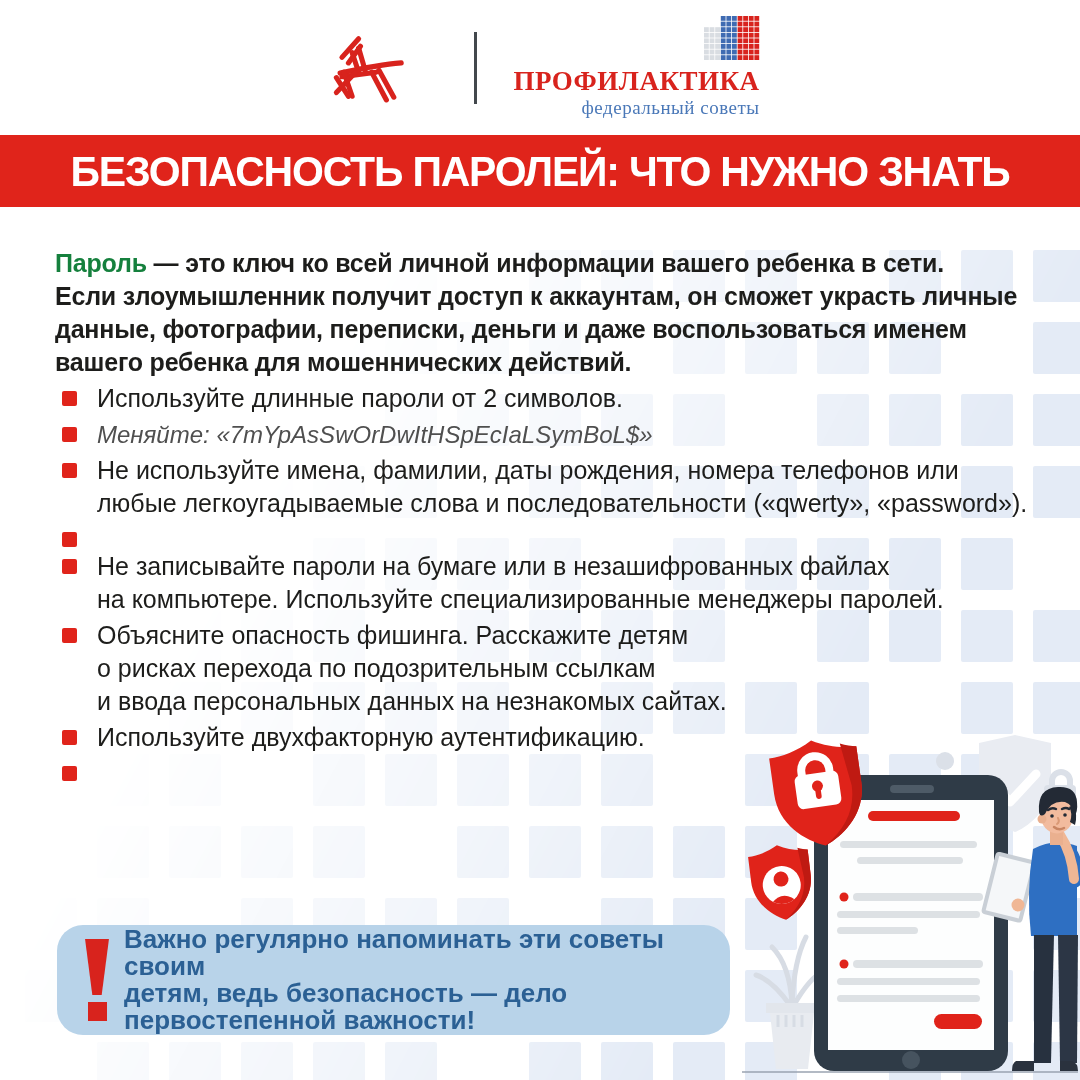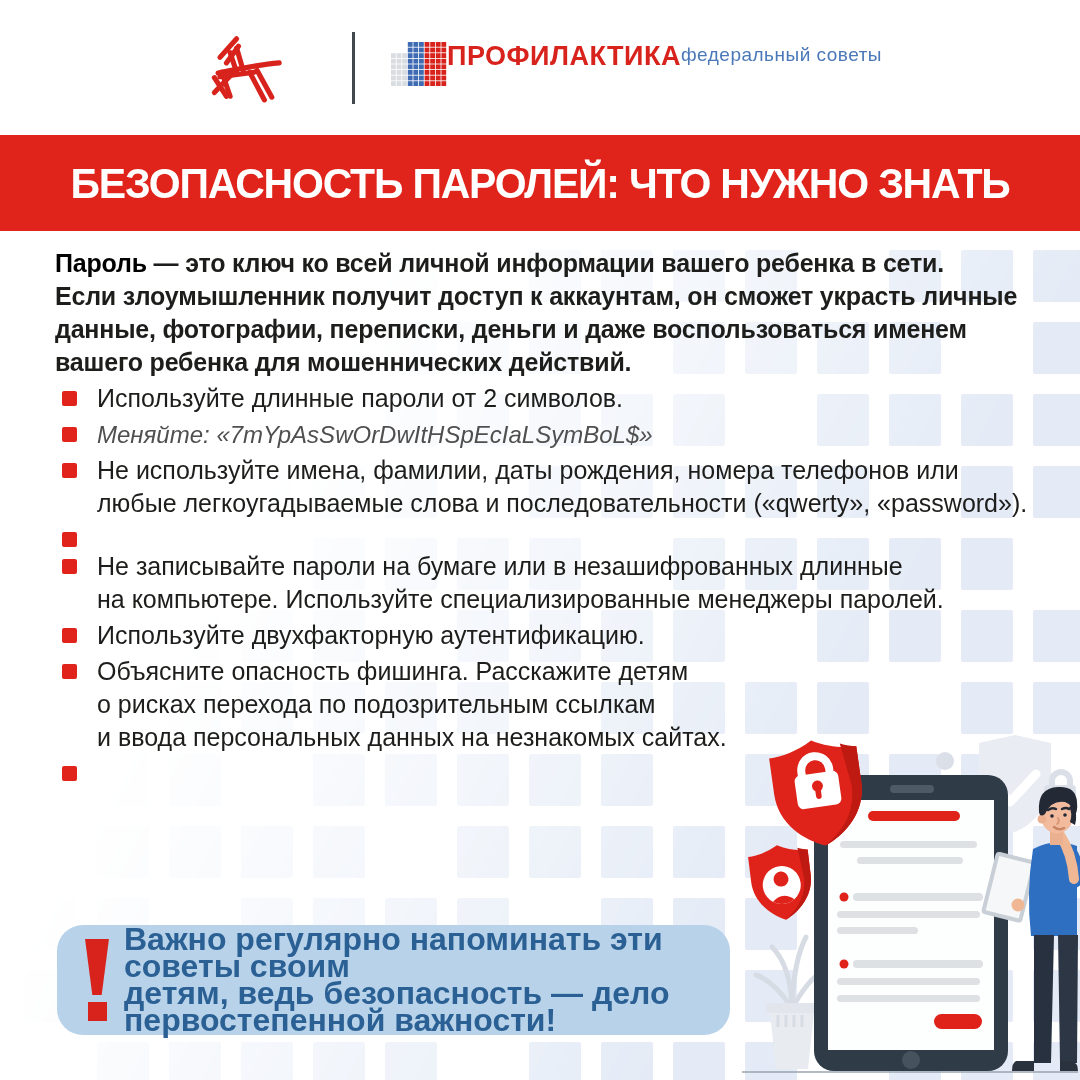--- a/index.html
+++ b/index.html
@@ -14,56 +14,56 @@
     mask-image:linear-gradient(118deg, rgba(0,0,0,0) 26%, rgba(0,0,0,.5) 52%, #000 72%);
   }
   .bg-pattern .sq{position:absolute;width:52px;height:52px;background:#e4ebf6;border-radius:2px;}
   
   .header{
     position:absolute;top:0;left:0;right:0;height:135px;background:#fff;
     display:flex;align-items:center;justify-content:center;gap:36px;z-index:3;
   }
   .horse-svg{width:118px;height:88px;display:block;}
   .logo-divider{width:3px;height:72px;background:#43484d;}
-  .brand{display:flex;flex-direction:row;align-items:flex-start;}
+  .brand{display:flex;flex-direction:column;align-items:flex-end;font-family:Liberation Serif, serif;}
   .mosaic-svg{width:56px;height:46px;display:block;margin-bottom:5px;}
   .brand-name{font-size:27px;font-weight:bold;color:#d8231d;letter-spacing:.5px;line-height:1.05;}
   .brand-sub{font-size:19px;color:#4a78b8;margin-top:2px;letter-spacing:.5px;}
   
   .banner{
-    position:absolute;top:135px;left:0;right:0;height:96px;background:#e0241b;
+    position:absolute;top:135px;left:0;right:0;height:72px;background:#e0241b;
     display:flex;align-items:center;justify-content:center;z-index:3;
   }
   .banner h1{
     margin:0;color:#ffffff;font-size:41px;font-weight:bold;letter-spacing:-1.2px;
     white-space:nowrap;transform:scaleY(1.05);
   }
   
   .intro{
     position:absolute;left:55px;top:247px;width:1005px;margin:0;z-index:3;
     font-size:25px;font-weight:bold;line-height:33px;color:#1d1d1b;
     letter-spacing:-.2px;white-space:pre-line;
   }
-  .intro .lead{color:#000000;}
+  .intro .lead{color:#15803d;}
   
   .tips{position:absolute;left:55px;top:382px;width:990px;margin:0;padding:0;list-style:none;z-index:3;}
   .tip{display:flex;margin-bottom:3px;}
   .marker{flex:0 0 15px;width:15px;height:15px;background:#e0241b;border-radius:2px;margin:9px 20px 0 7px;}
   .tip-text{font-size:25px;line-height:33px;color:#1d1d1b;white-space:pre-line;}
   .tip-example{font-size:24px;line-height:33px;color:#4f4f4f;font-style:italic;white-space:pre-line;}
   
   .callout{
     position:absolute;left:57px;top:925px;width:673px;height:110px;box-sizing:border-box;
     background:#b8d3e9;border-radius:26px;display:flex;align-items:center;
     padding:0 20px 0 27px;z-index:3;
   }
   .excl{width:26px;display:flex;flex-direction:column;align-items:center;margin-right:14px;flex:0 0 26px;}
   .excl-bar{width:26px;height:56px;background:#d8231d;clip-path:polygon(4% 0,96% 0,68% 100%,32% 100%);}
   .excl-dot{width:19px;height:19px;background:#d8231d;margin-top:7px;}
-  .callout-text{margin:0;font-size:32px;font-weight:bold;line-height:27px;color:#2b6094;white-space:pre-line;}
+  .callout-text{margin:0;font-size:26px;font-weight:bold;line-height:27px;color:#2b6094;white-space:pre-line;}
   
   .illustration{position:absolute;left:740px;top:715px;width:340px;height:365px;z-index:2;}
 </style>
 </head>
 <body>
 
 <div class="poster">
 
   <div class="bg-pattern" id="bgPattern">
       <div class="sq" style="left: 97px; top: 10px;"></div>
@@ -340,36 +340,36 @@
         <div class="tip-text">Не используйте имена, фамилии, даты рождения, номера телефонов или
 любые легкоугадываемые слова и последовательности («qwerty», «password»).</div>
       </div>
     </li>
     <li class="tip">
       <span class="marker"></span>
     </li>
     <li class="tip">
       <span class="marker"></span>
       <div class="tip-body">
-        <div class="tip-text">Не записывайте пароли на бумаге или в незашифрованных длинные
+        <div class="tip-text">Не записывайте пароли на бумаге или в незашифрованных файлах
 на компьютере. Используйте специализированные менеджеры паролей.</div>
-      </div>
-    </li>
-    <li class="tip">
-      <span class="marker"></span>
-      <div class="tip-body">
-        <div class="tip-text">Используйте двухфакторную аутентификацию.</div>
       </div>
     </li>
     <li class="tip">
       <span class="marker"></span>
       <div class="tip-body">
         <div class="tip-text">Объясните опасность фишинга. Расскажите детям
 о рисках перехода по подозрительным ссылкам
 и ввода персональных данных на незнакомых сайтах.</div>
+      </div>
+    </li>
+    <li class="tip">
+      <span class="marker"></span>
+      <div class="tip-body">
+        <div class="tip-text">Используйте двухфакторную аутентификацию.</div>
       </div>
     </li>
     <li class="tip">
       <span class="marker"></span>
     </li>
   </ul>
 
   <div class="callout">
     <div class="excl">
       <span class="excl-bar"></span>

